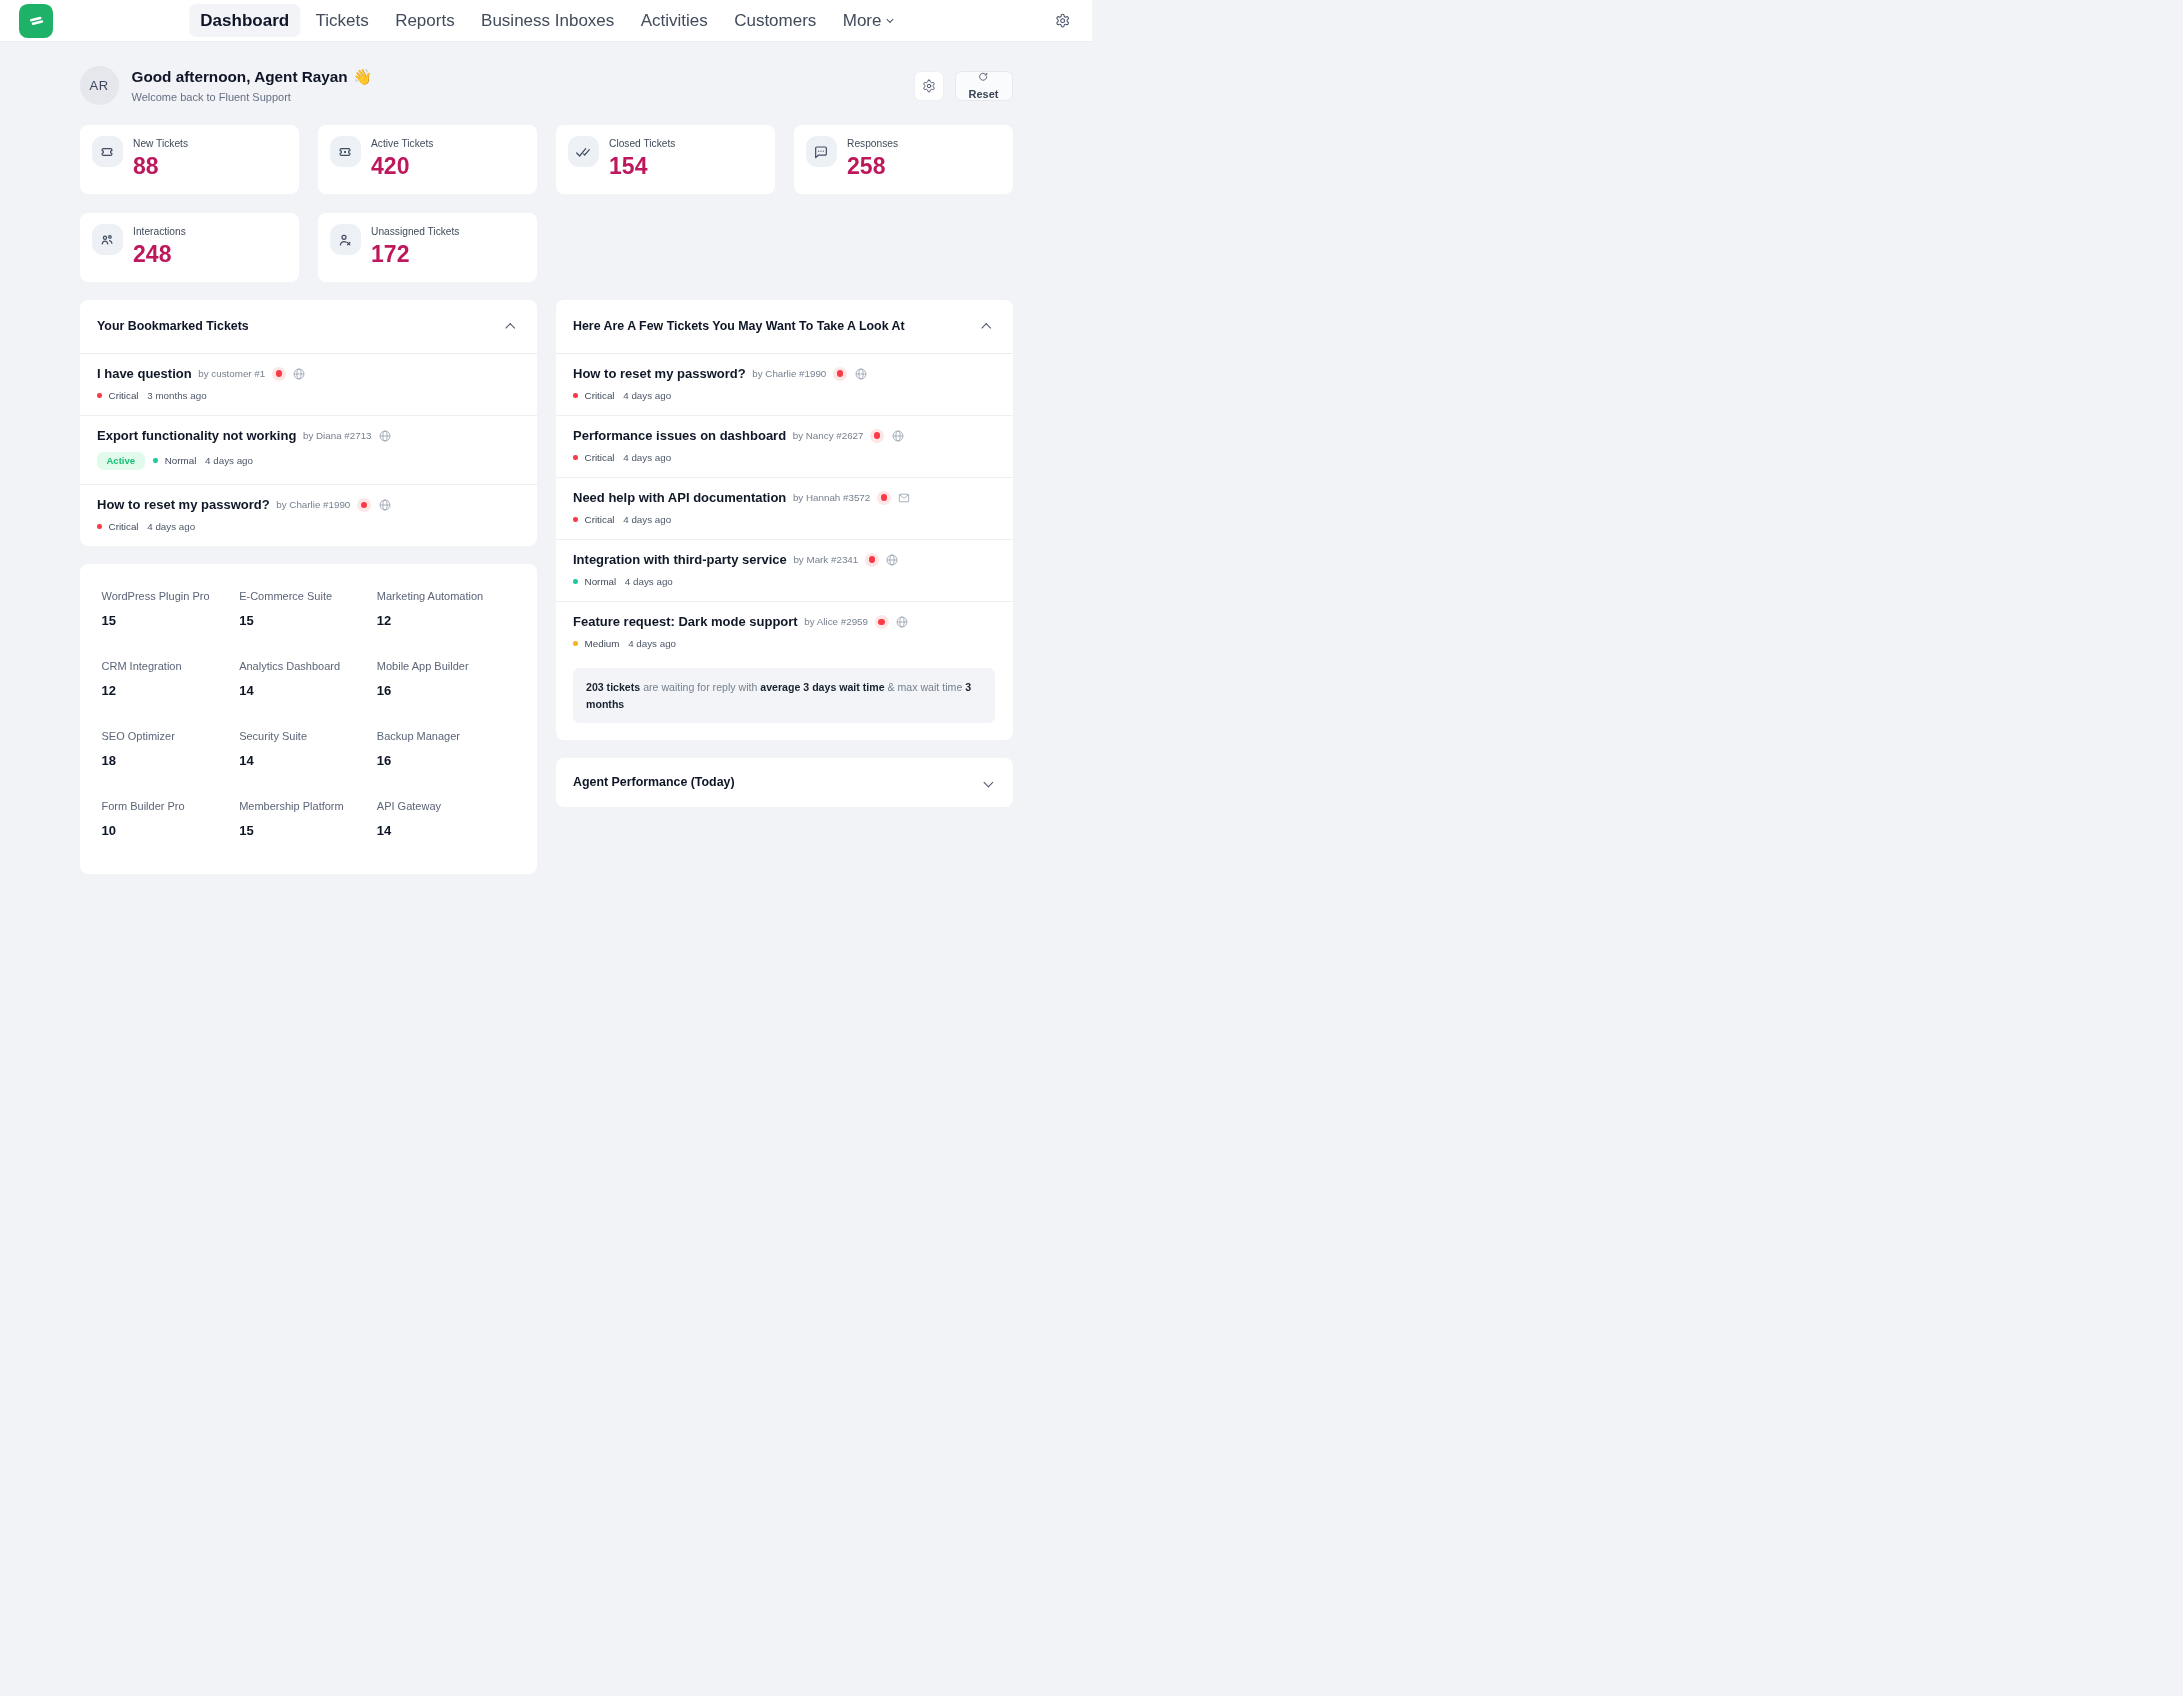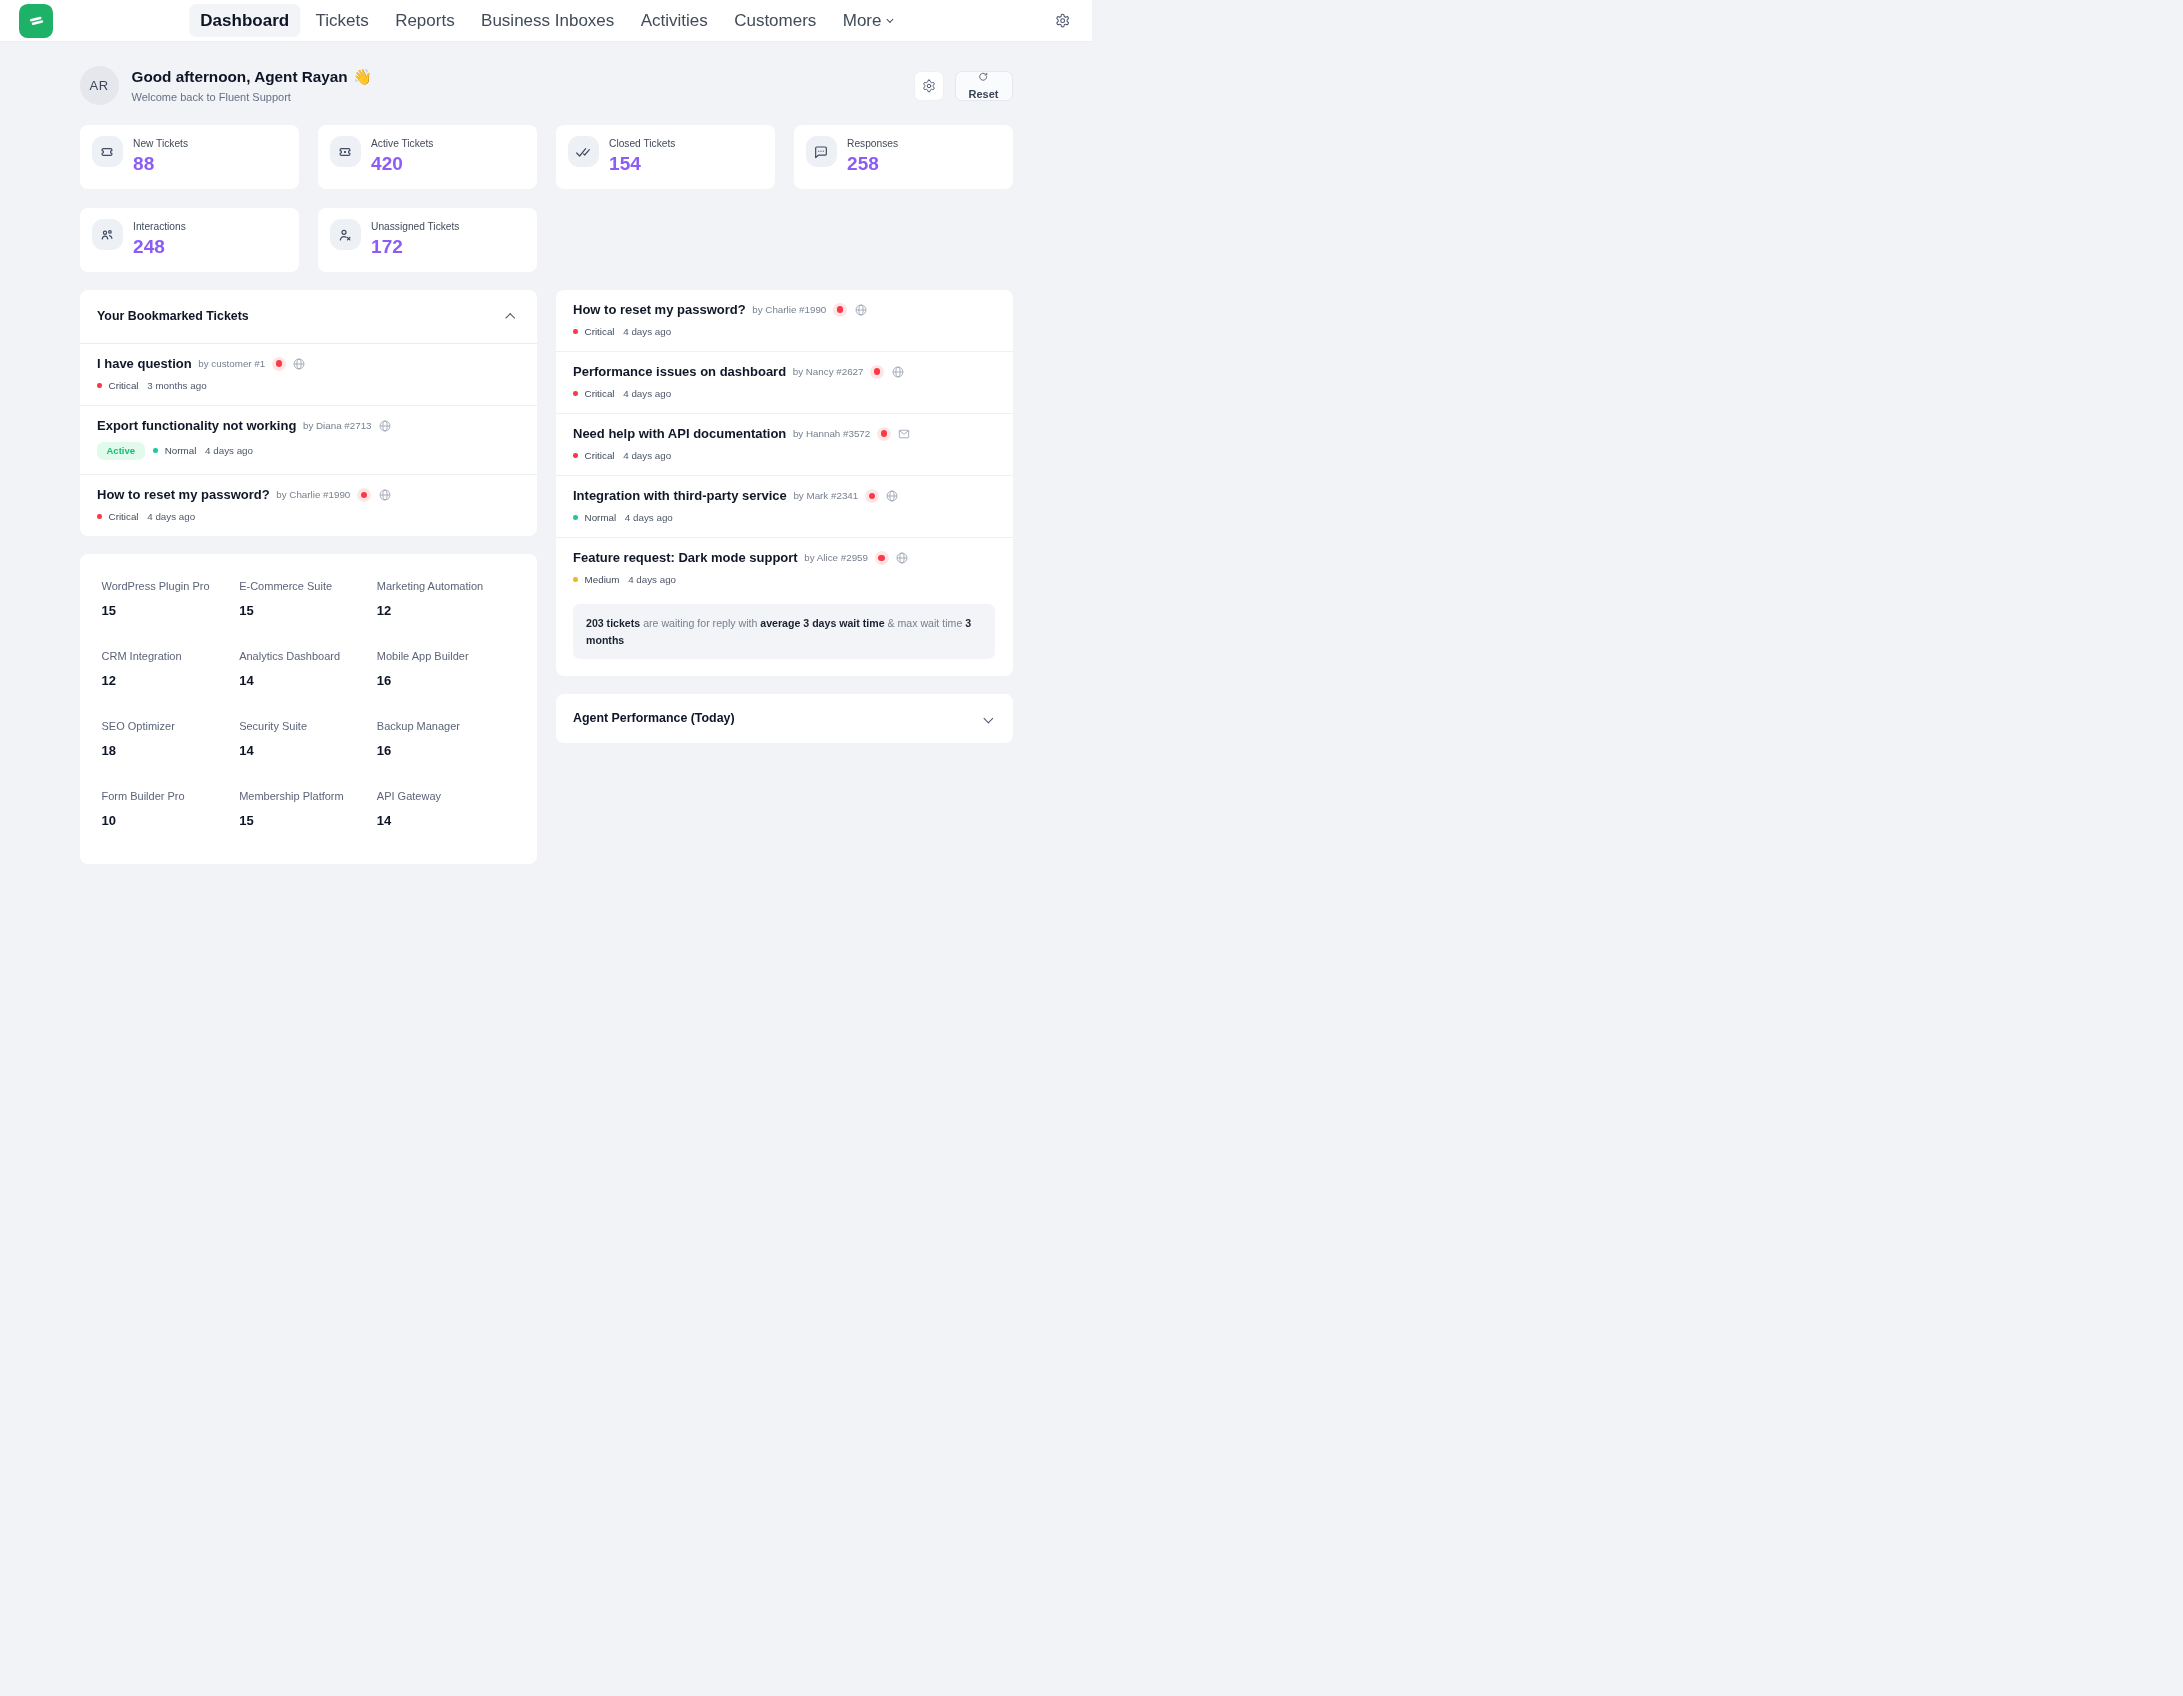--- a/index.html
+++ b/index.html
@@ -62,21 +62,21 @@
   }
 
   
   .stats-grid { display: grid; grid-template-columns: repeat(4, 1fr); gap: 19px; margin-top: 20.4px; }
   .stat-card { background: #fff; border-radius: 8px; padding: 11px 12.4px 14px; display: flex; gap: 10.2px; min-height: 52px; }
   .stat-chip {
     width: 31px; height: 31px; border-radius: 11px; background: #edf1f6; flex: 0 0 auto;
     display: flex; align-items: center; justify-content: center; color: #414b61;
   }
   .stat-label { font-size: 10.2px; color: #414b5a; padding-top: 1.5px; }
-  .stat-value { font-size: 19px; font-weight: 700; color: #8b5cf6; margin-top: 4.4px; }
+  .stat-value { font-size: 23px; font-weight: 700; color: #be185d; margin-top: 4.4px; }
 
   
   .cols { display: grid; grid-template-columns: 1fr 1fr; gap: 19px; margin-top: 17.5px; align-items: start; }
   .col { display: flex; flex-direction: column; gap: 17.5px; }
 
   .card { background: #fff; border-radius: 8px; overflow: hidden; }
   .card-head {
     display: flex; align-items: center; justify-content: space-between;
     padding: 14.6px 17.5px; border-bottom: 0.7px solid #e9ecf1;
   }
@@ -393,20 +393,24 @@
               <div class="prod-name">API Gateway</div>
               <div class="prod-count">14</div>
             </div>
         </div>
       </section>
     </div>
 
     <div class="col">
 
       <section class="card">
+        <div class="card-head">
+          <div class="card-title">Here Are A Few Tickets You May Want To Take A Look At</div>
+          <button class="collapse-btn"><i class="chev up"></i></button>
+        </div>
 
         <div class="trow">
           <div class="trow-l1">
             <span class="t-title">How to reset my password?</span>
             <span class="t-by">by Charlie #1990</span>
             <span class="halo">
                 <i></i>
               </span>
             <span class="chan">
               <svg width="14" height="14" viewBox="0 0 24 24" fill="none" stroke="currentColor" stroke-width="1.5">

